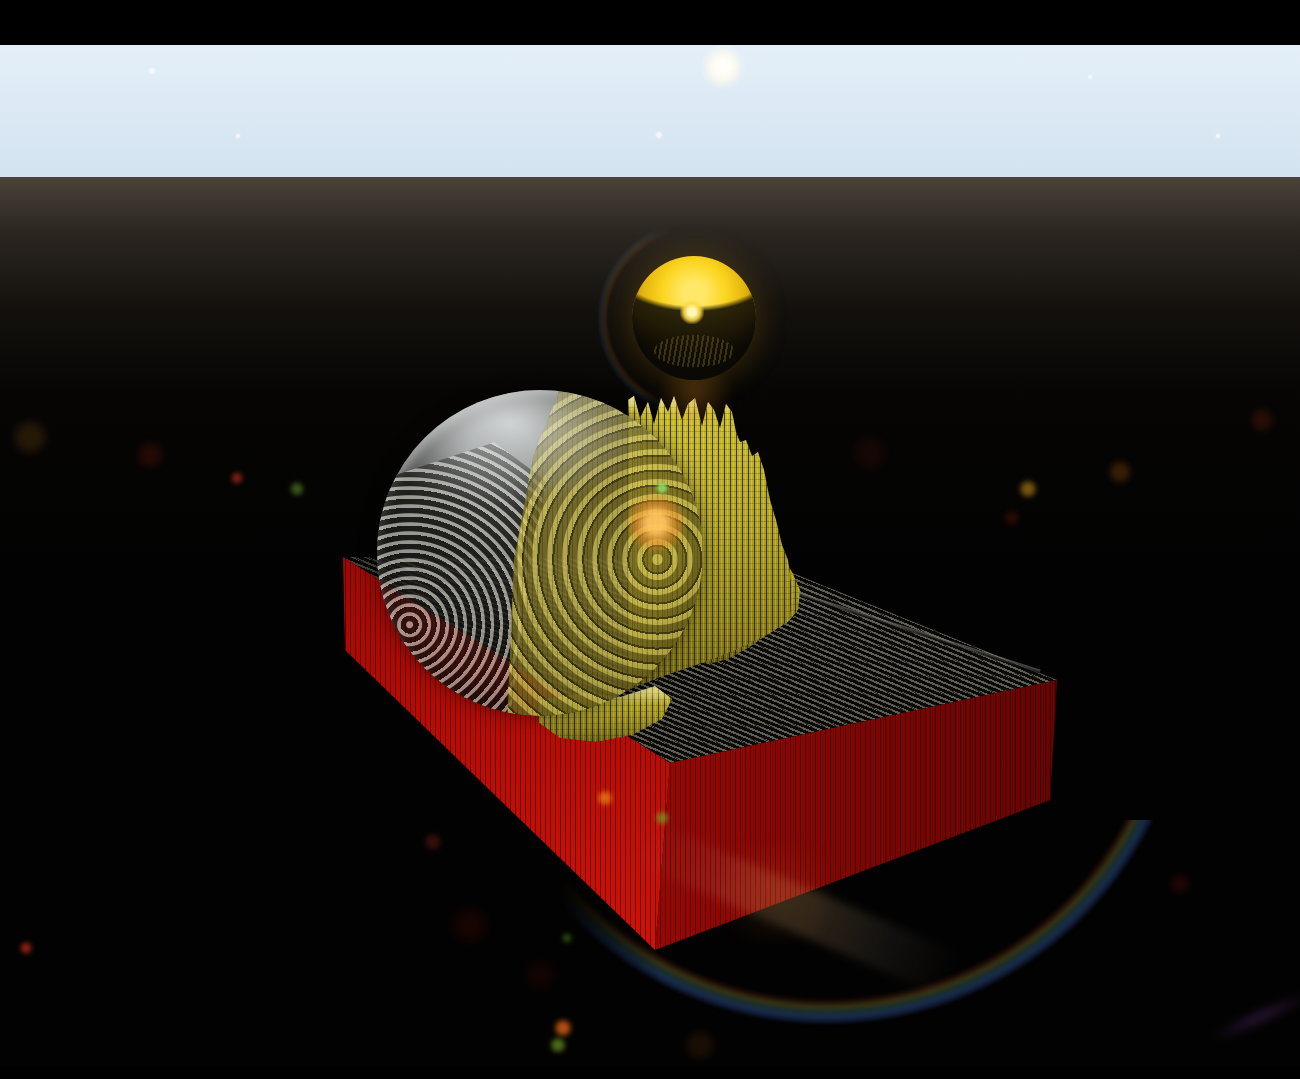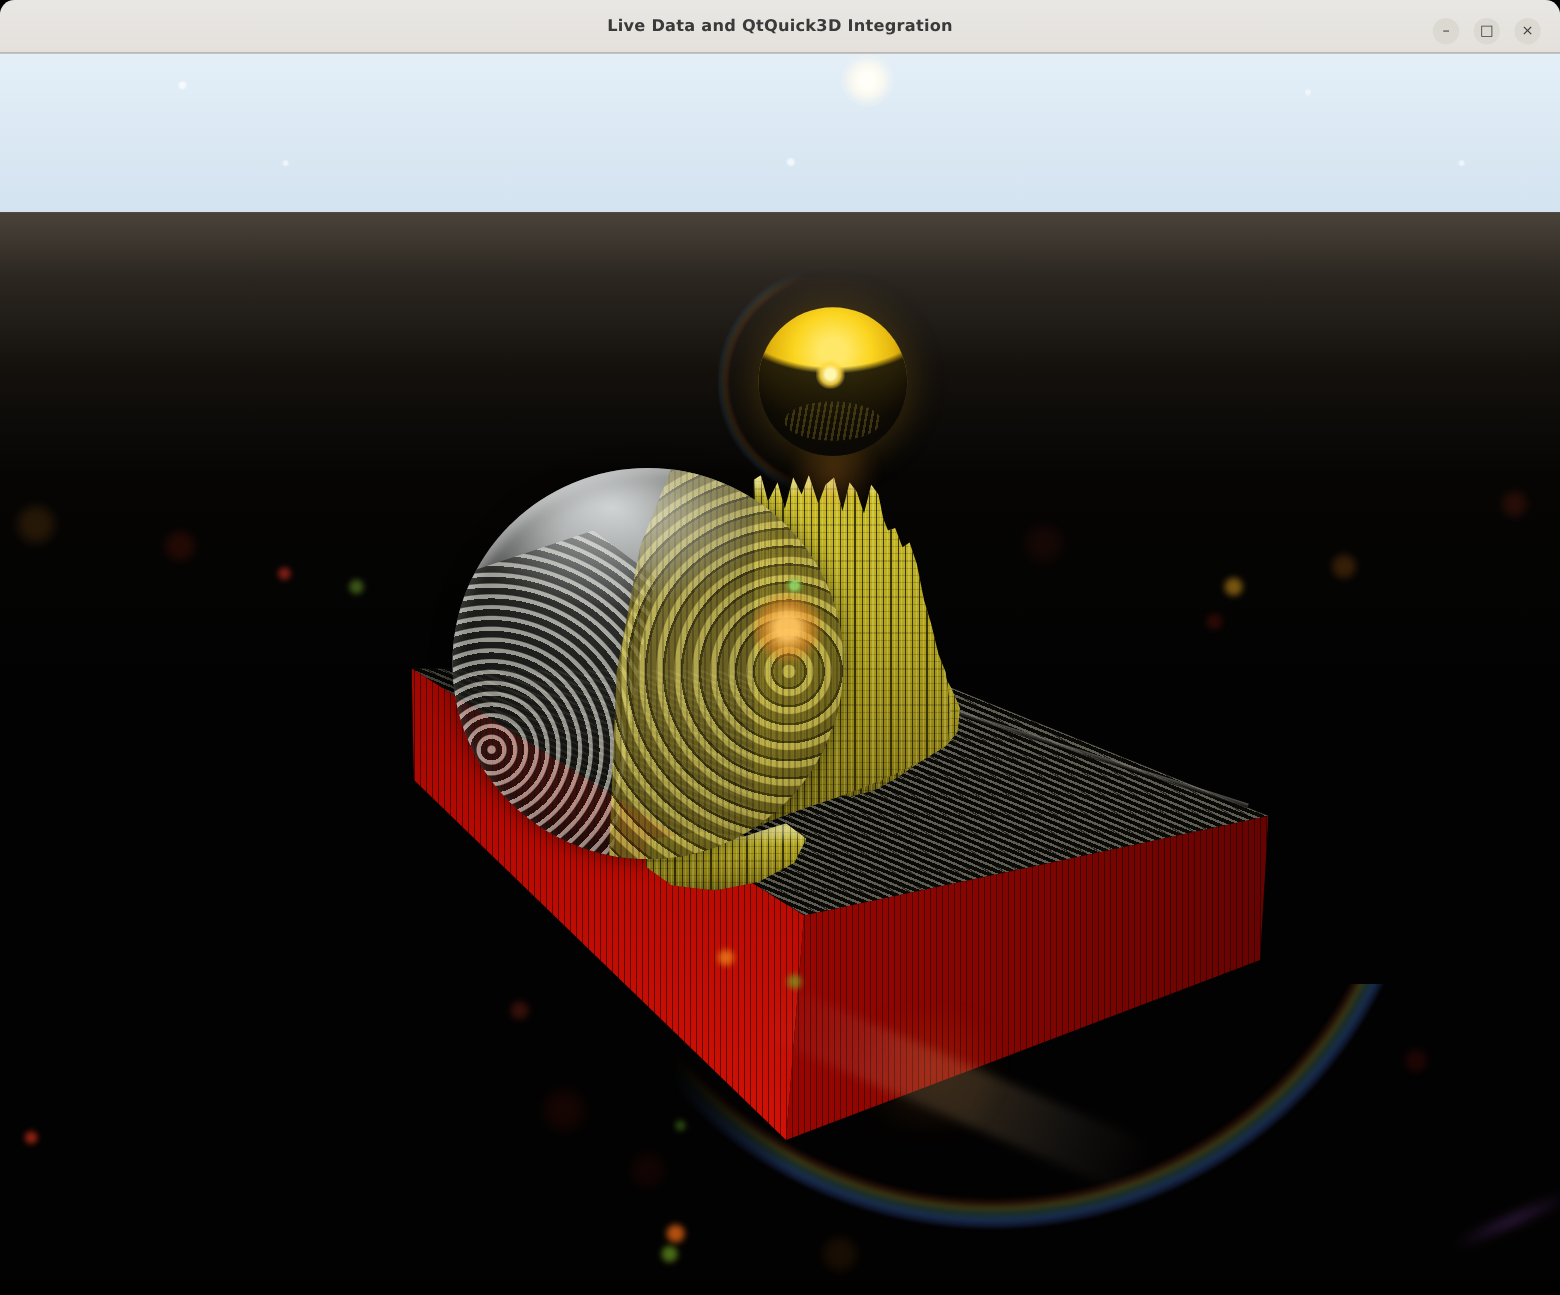--- a/index.html
+++ b/index.html
@@ -126,34 +126,20 @@
   .sun{position:absolute;left:701px;top:0px;width:44px;height:44px;z-index:2;border-radius:50%;
     background:radial-gradient(circle,#fffef8 0 18%,rgba(255,252,240,.85) 38%,rgba(255,250,235,.25) 62%,transparent 80%);}
   .bokeh{position:absolute;border-radius:50%;filter:blur(2px);}
   .bottom-strip{position:absolute;left:0;right:0;bottom:0;height:12px;background:#000;z-index:40;}
 </style>
 </head>
 <body>
 
 <div class="window">
 
-  <div class="titlebar">
-    <div class="title">Live Data and QtQuick3D Integration</div>
-    <div class="controls">
-      <div class="wbtn">
-          <span>–</span>
-        </div>
-      <div class="wbtn">
-          <span>□</span>
-        </div>
-      <div class="wbtn">
-          <span>×</span>
-        </div>
-    </div>
-  </div>
 
   <div class="scene">
     <div class="sky"></div>
     <div class="ground"></div>
     <div class="sun"></div>
 
     <div class="face grid-top"></div>
     <div class="face red-left"></div>
     <div class="face red-right"></div>
     <div class="groove"></div>

